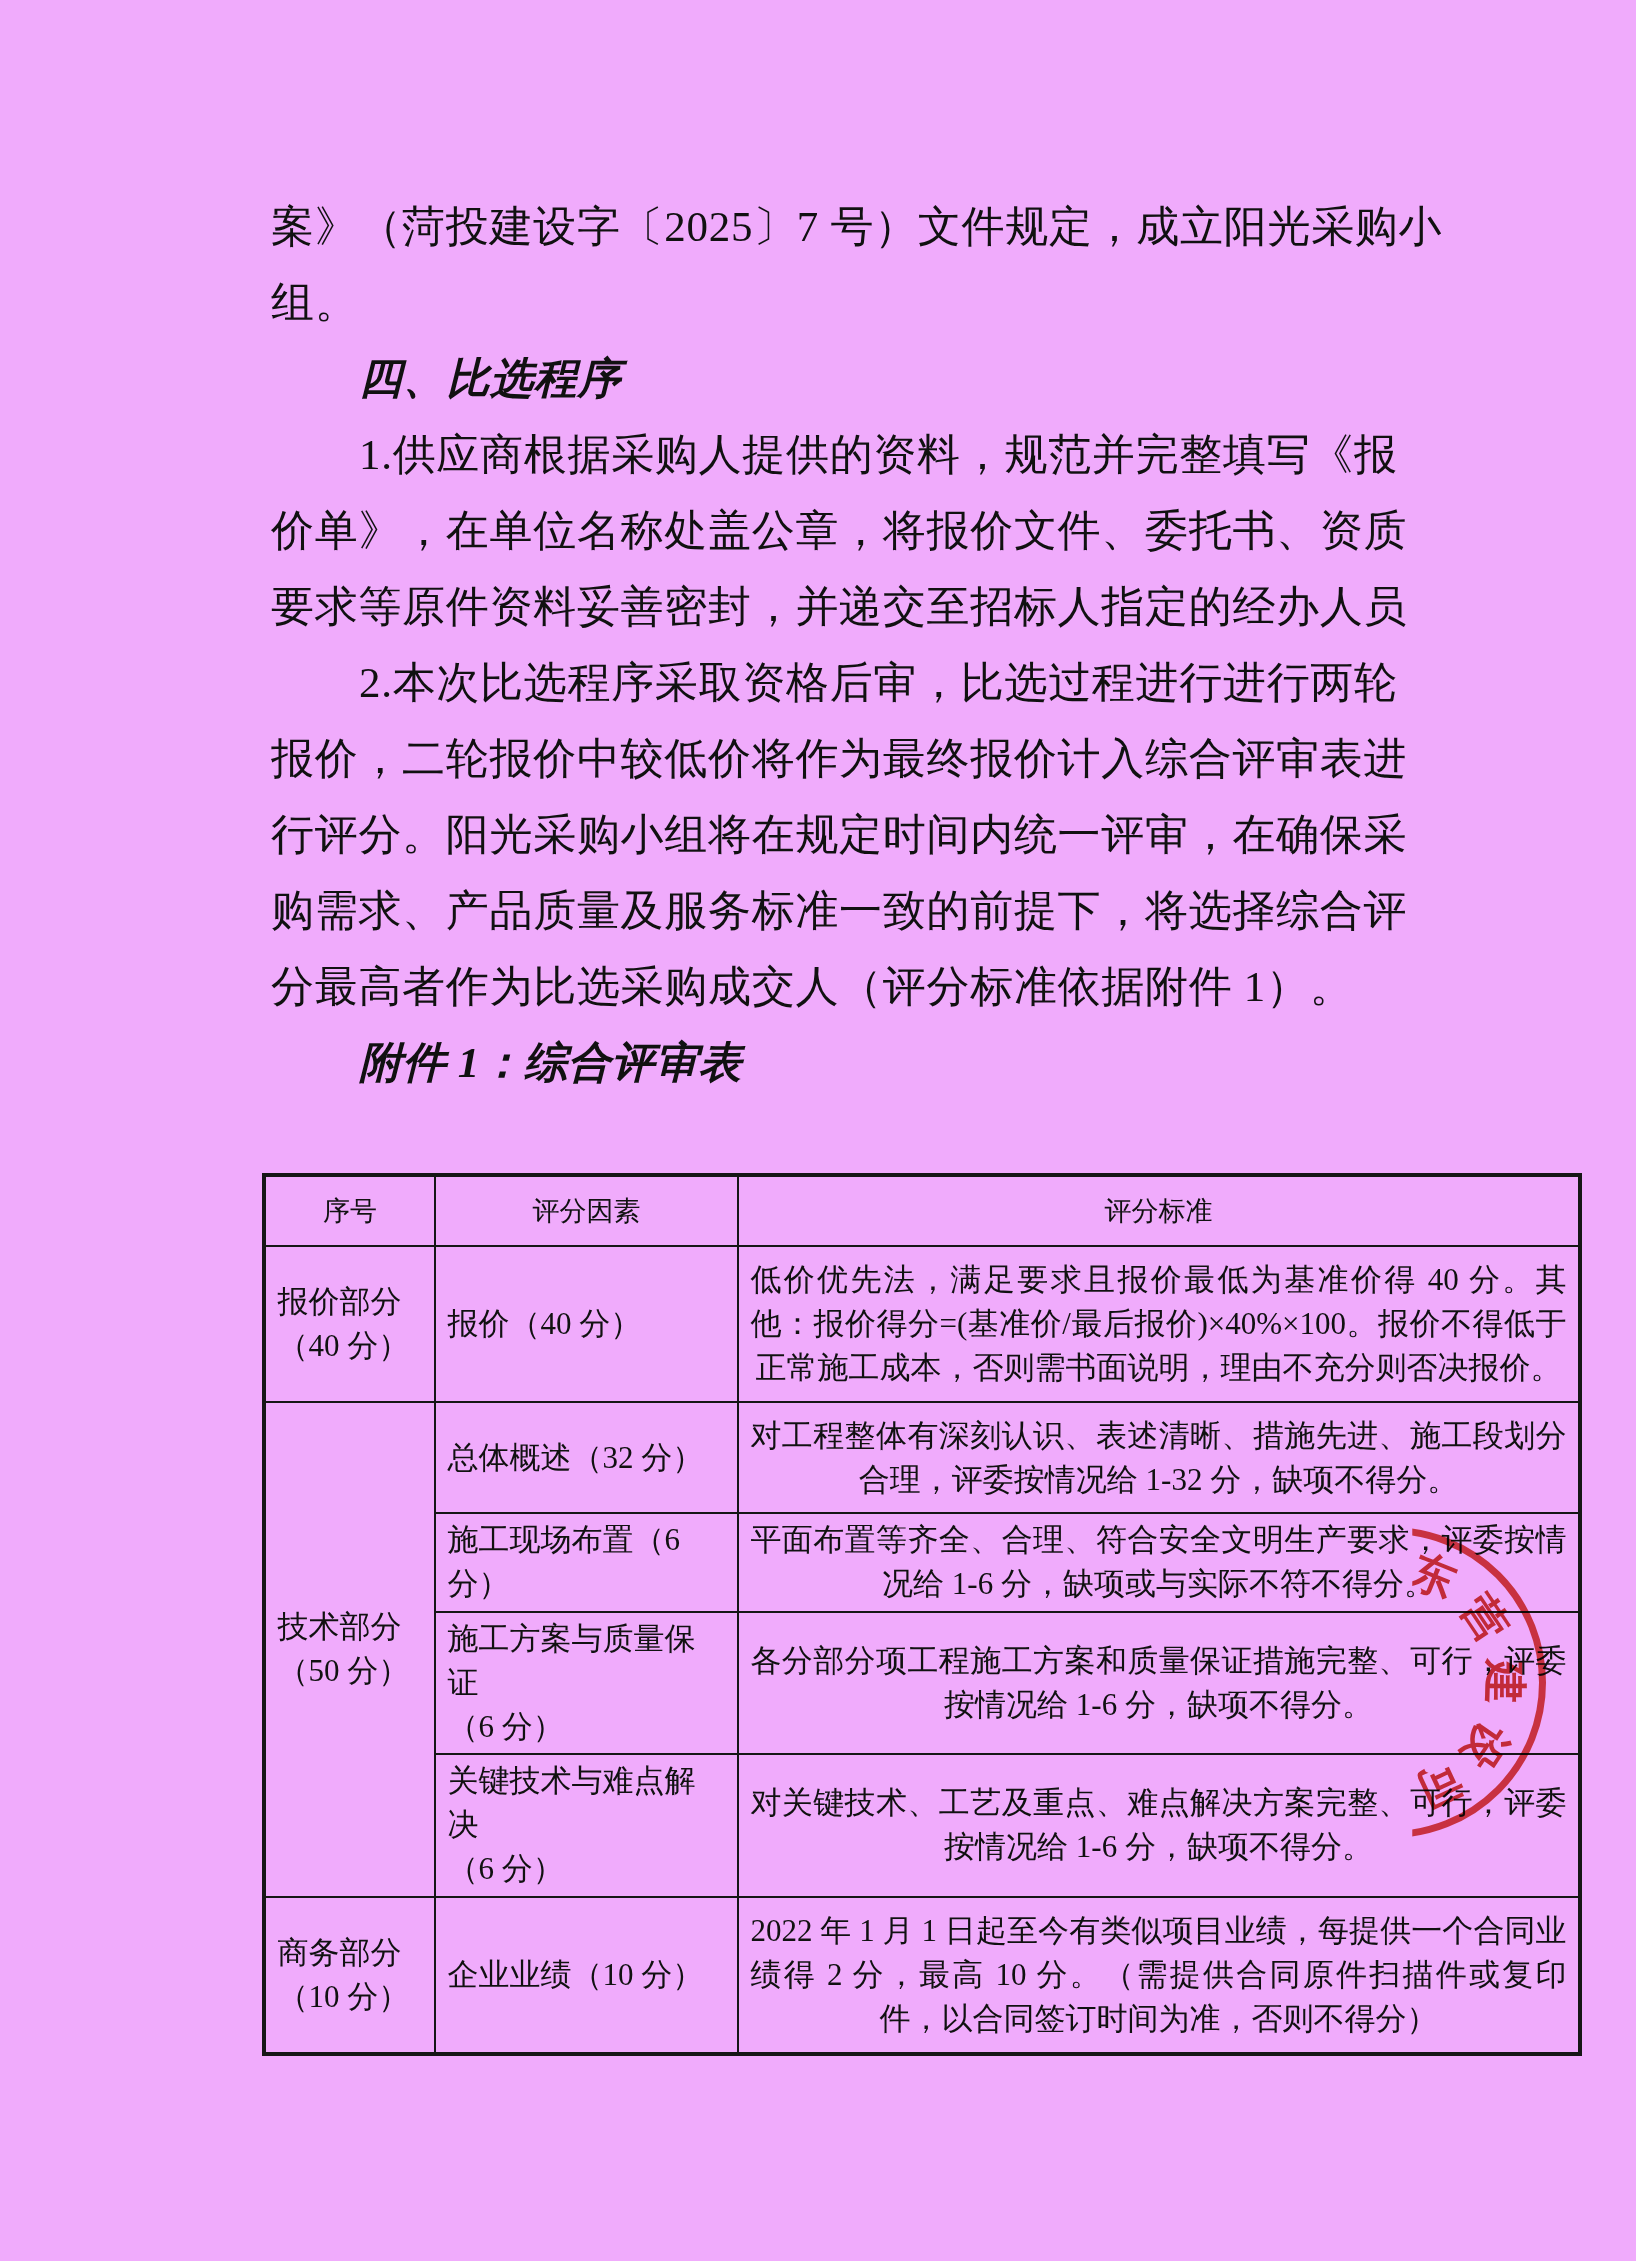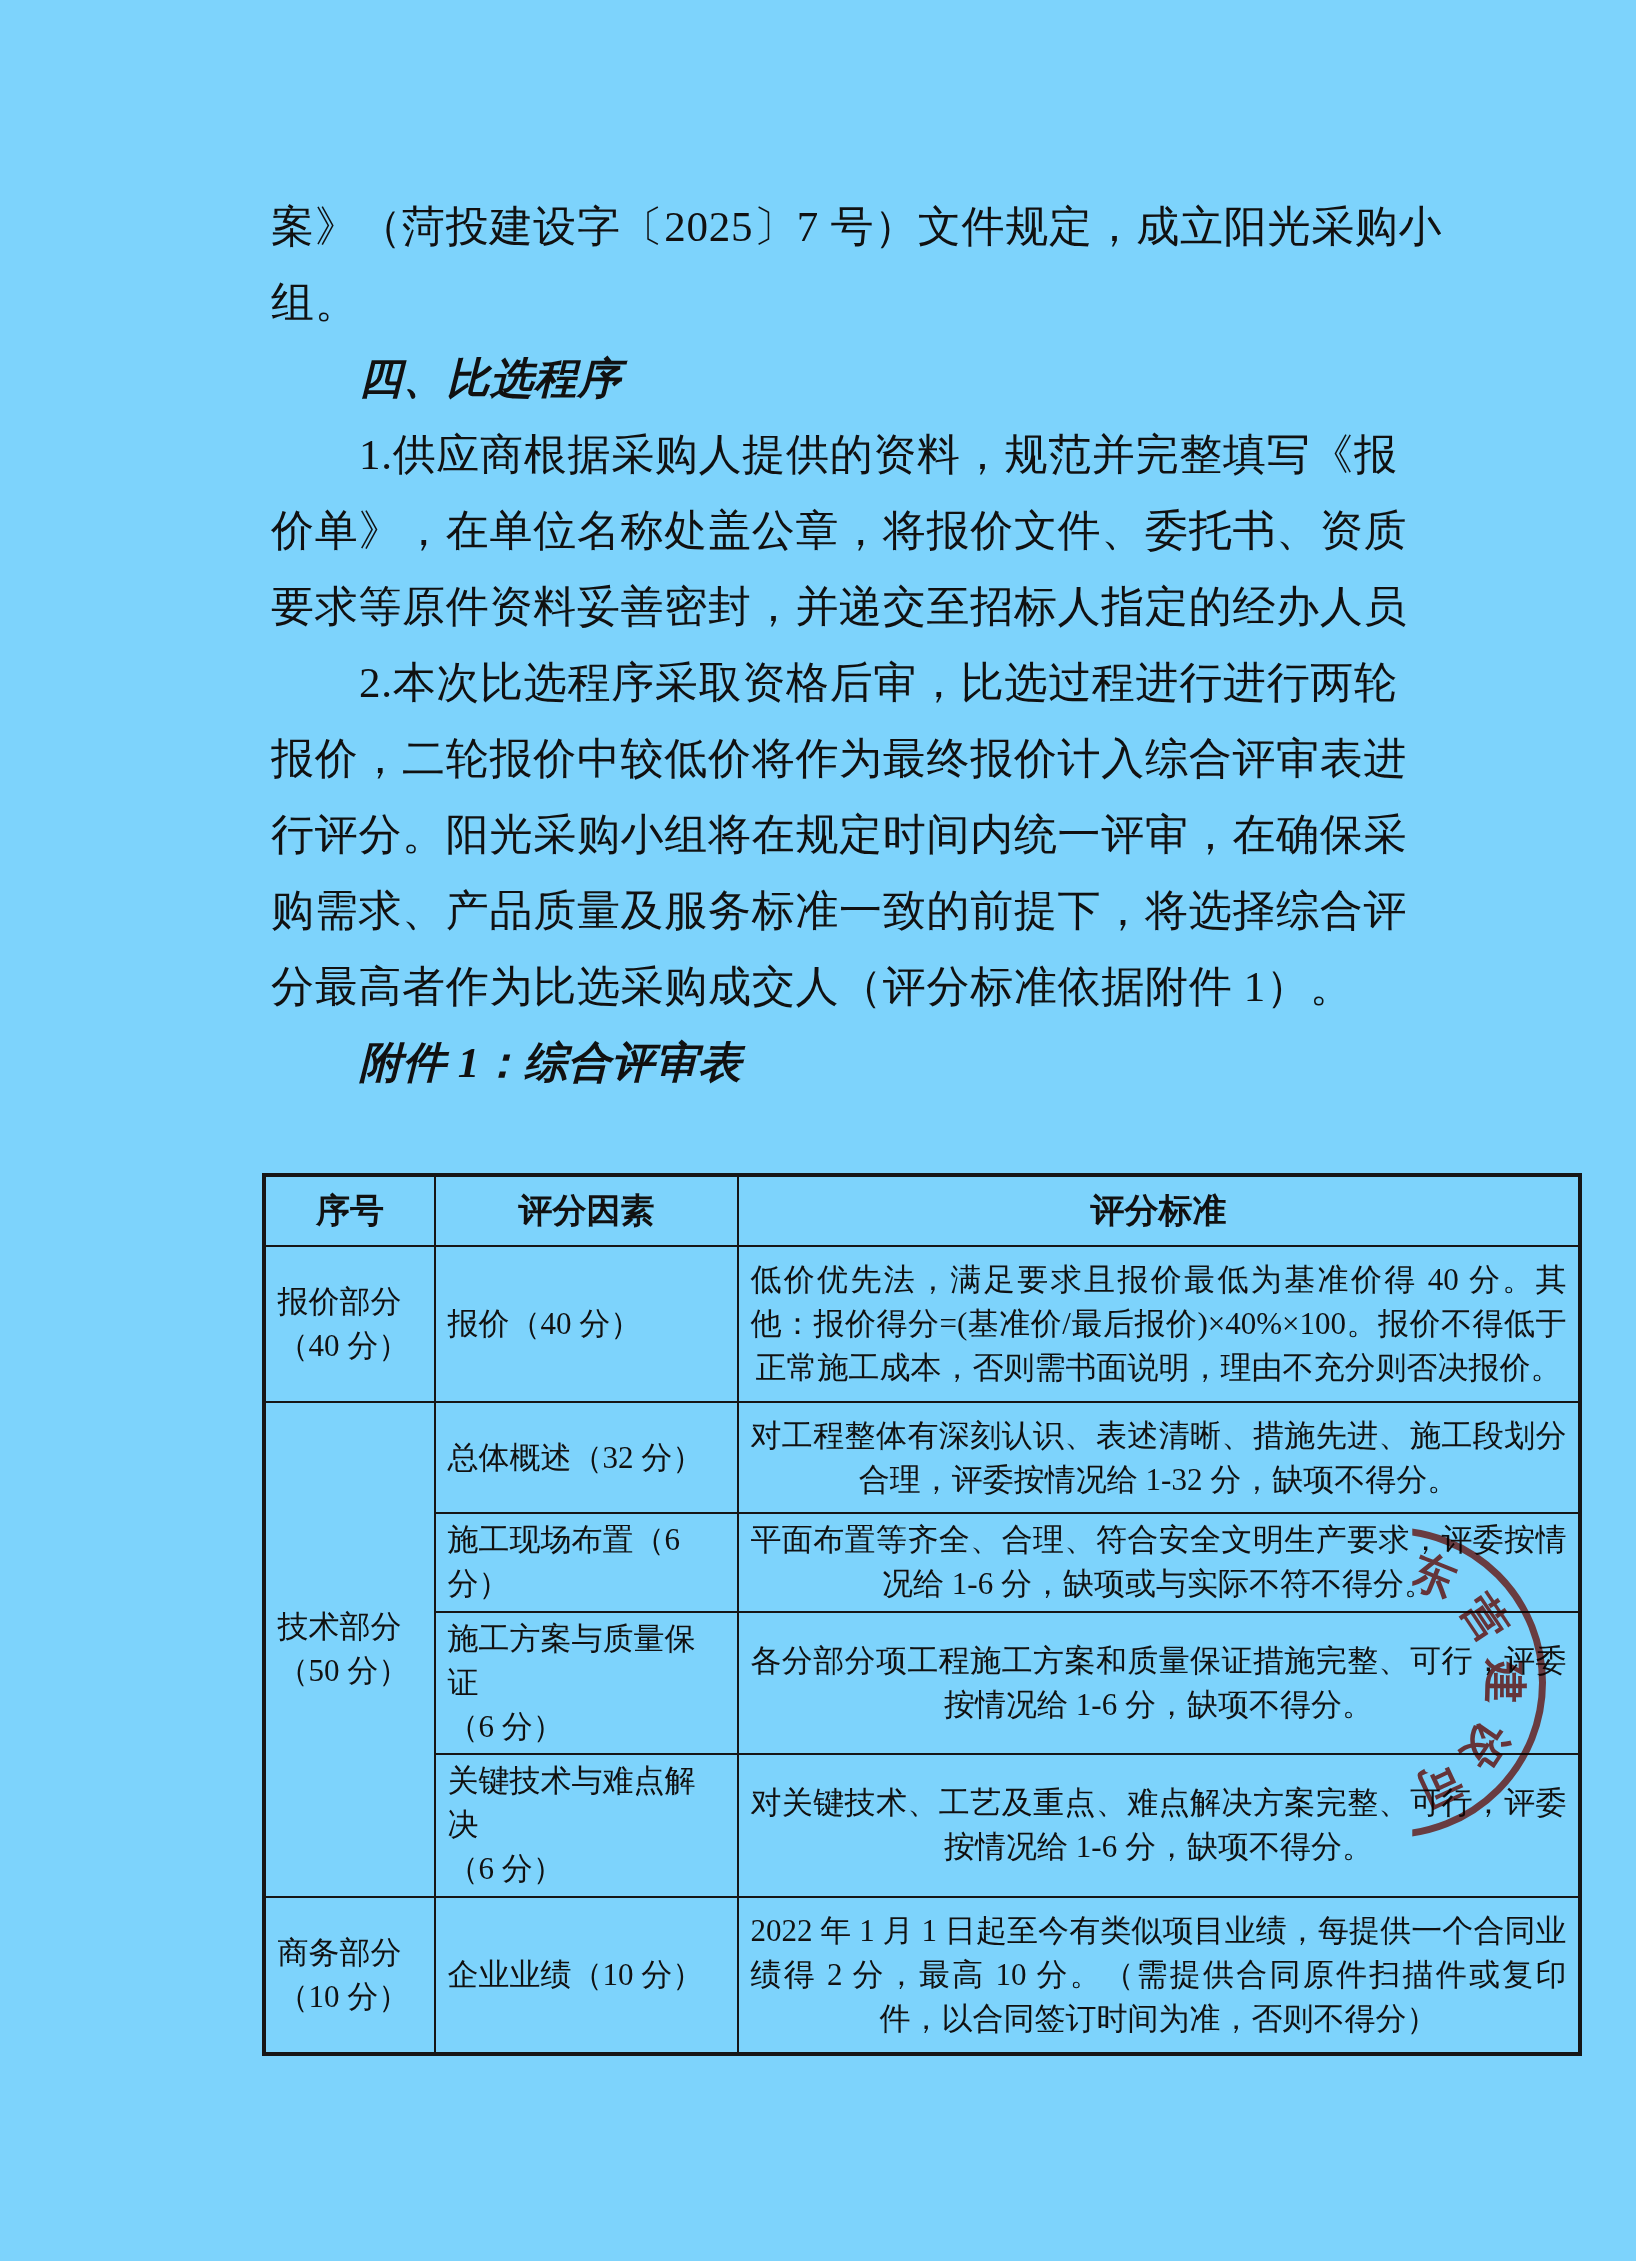--- a/index.html
+++ b/index.html
@@ -1,19 +1,19 @@
 <!DOCTYPE html>
 <html style="font-size:11.4px"><head>
 <meta charset="utf-8">
 <style>
   html,body{margin:0;padding:0;background:#e8e8e8;}
   .page{
     position:relative;
     width:1637px;height:2261px;
-    background:#7dd3fc;
+    background:#f0abfc;
     overflow:hidden;
     font-family:"Liberation Serif","DejaVu Serif",serif;
     color:#111;
   }
   
   .doc-text{
     position:absolute;left:271px;top:189px;width:1116px;
   }
   .line{
     height:76px;line-height:76px;
@@ -34,21 +34,21 @@
   .eval-table td,.eval-table th{
     border:2.9px solid #161616;
     padding:4.3px 11.4px;
     vertical-align:middle;
     font-size:31px;
     line-height:44px;
     overflow:hidden;
   }
   .eval-table{border:4.3px solid #161616;}
   .eval-table th{
-    font-weight:700;text-align:center;font-size:34px;
+    font-weight:400;text-align:center;font-size:27px;
   }
   .cell-group{
     text-align:left;white-space:pre-line;line-height:53px;
   }
   .cell-factor{
     text-align:left;white-space:pre-line;line-height:47px;
   }
   .cell-criteria{
     font-size:30px;line-height:44px;
     text-align:justify;text-align-last:center;

